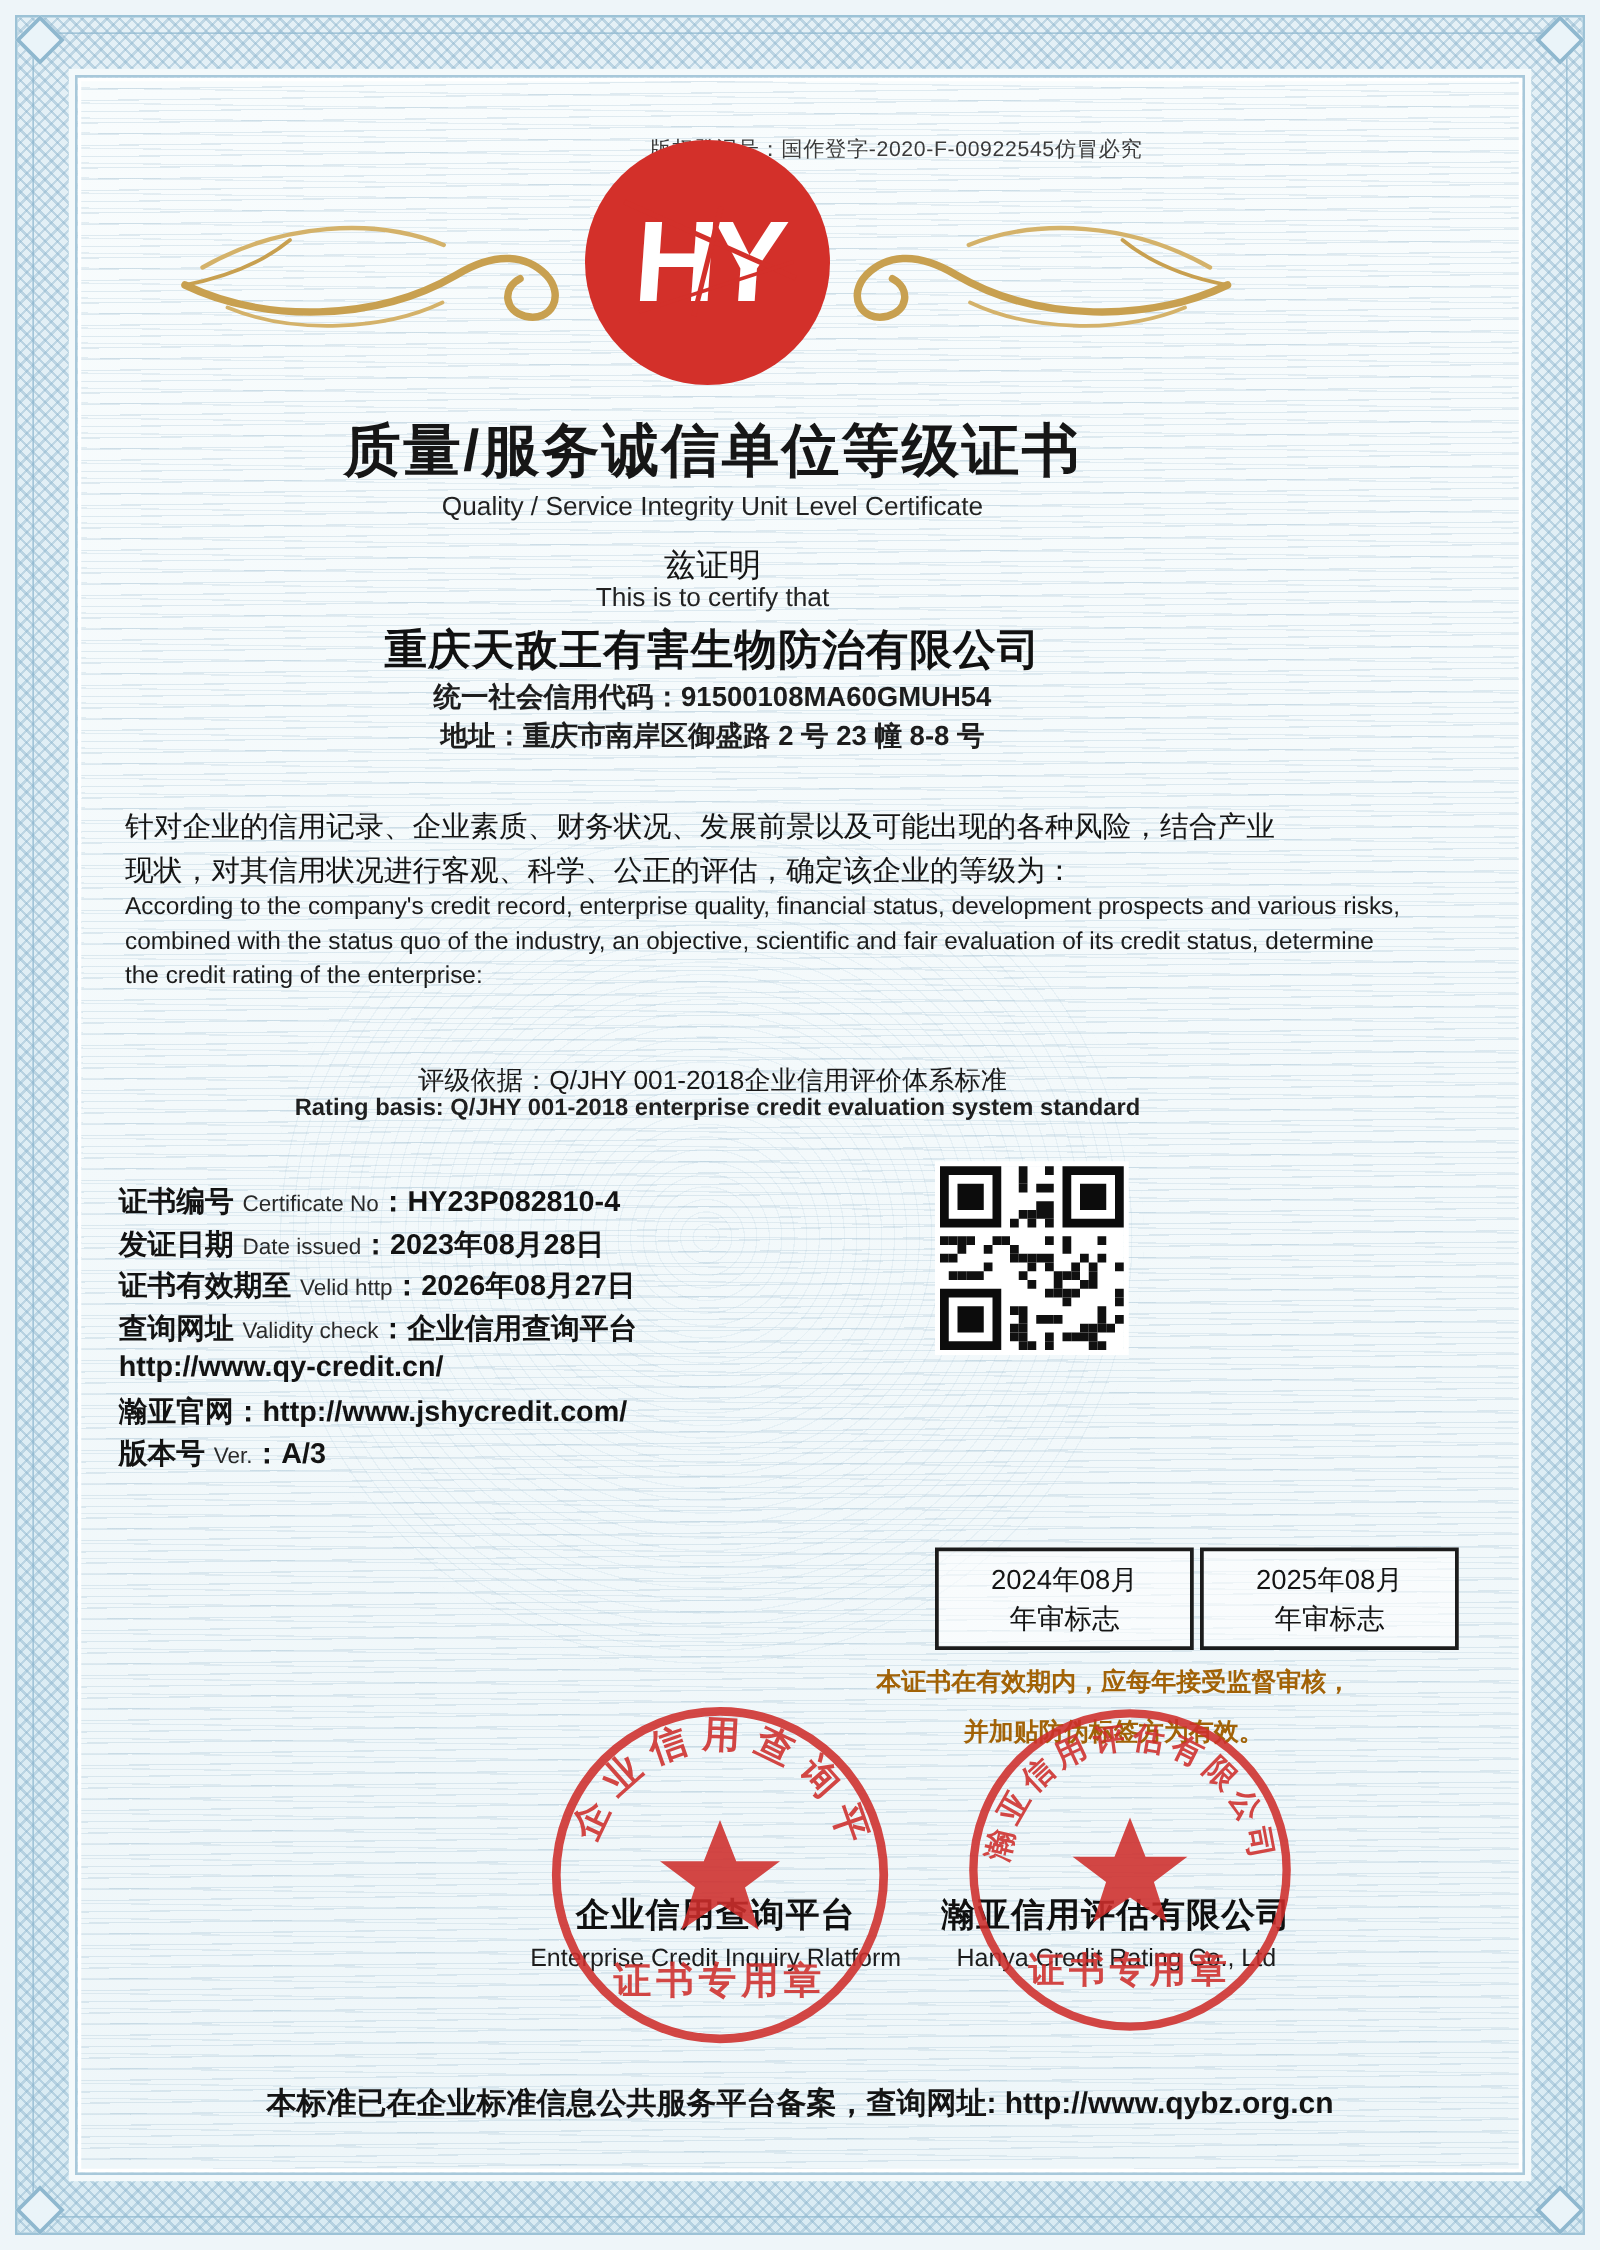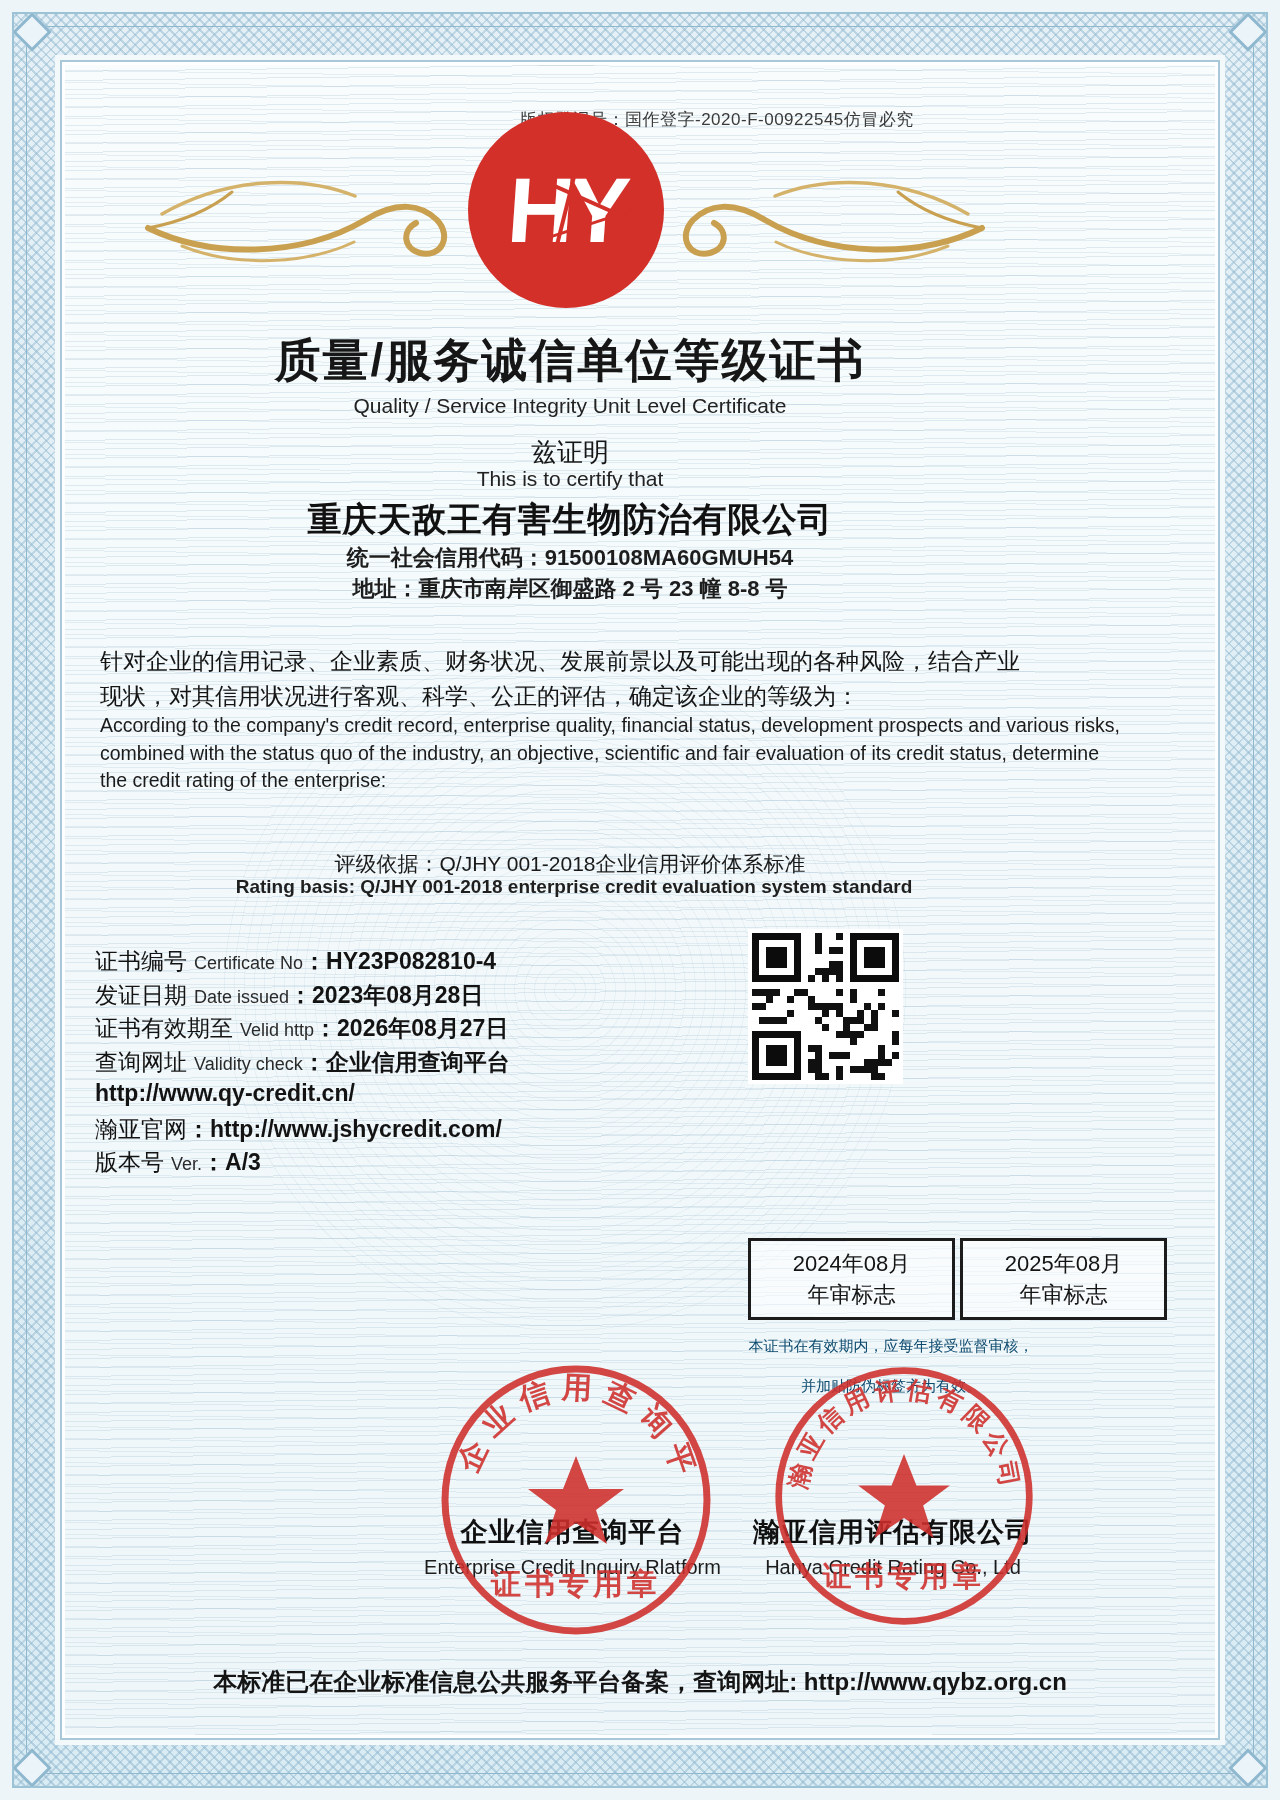--- a/index.html
+++ b/index.html
@@ -35,33 +35,33 @@
   .certify-en{font-size:21px;color:#222;}
   .company{font-size:34px;font-weight:bold;color:#111;letter-spacing:1px;}
   .meta{font-size:22px;font-weight:bold;color:#1d1d1d;}
   .body-cn{font-size:23px;color:#151515;line-height:35px;text-align:left;}
   .body-en{font-size:19.5px;color:#1b1b1b;line-height:27.5px;text-align:left;}
   .level{font-size:48px;font-weight:bold;color:#d3302a;letter-spacing:1px;}
   .basis-cn{font-size:21px;color:#1a1a1a;}
   .basis-en{font-size:19px;color:#1f1f1f;}
   .details{left:95px;top:946px;width:560px;}
   .drow{display:flex;align-items:baseline;height:33.5px;white-space:nowrap;}
-  .dcn{font-size:23px;color:#131313;font-weight:normal;}
+  .dcn{font-size:23px;color:#131313;font-weight:bold;}
   .den{font-size:18px;color:#2a2a2a;margin-left:7px;}
   .dval{font-size:23px;color:#131313;font-weight:bold;}
   
   .qr{left:752px;top:933px;width:147px;height:147px;background:#fff;outline:4px solid #fff;}
   .finder{position:absolute;width:35px;height:35px;border:7px solid #0c0c0c;background:#fff;}
   .finder::after{content:"";position:absolute;left:7px;top:7px;width:21px;height:21px;background:#0c0c0c;}
   .f-tl{left:0;top:0}.f-tr{right:0;top:0}.f-bl{left:0;bottom:0}
   .qmod{position:absolute;width:7px;height:7px;background:#101010;}
   .qr-note{left:922px;top:936px;width:175px;font-size:21px;font-weight:bold;color:#141414;line-height:36px;}
   .ybox{top:1238px;width:201px;height:76px;border:3px solid #1c1c1c;background:rgba(255,255,255,.55);
         display:flex;flex-direction:column;align-items:center;justify-content:center;font-size:22px;color:#141414;line-height:31px;}
-  .supervise{left:648px;top:1326px;width:486px;font-size:15px;font-weight:normal;color:#0c4a6e;line-height:40px;}
+  .supervise{left:648px;top:1326px;width:486px;font-size:20px;font-weight:bold;color:#a16207;line-height:40px;}
   .org-cn{font-size:27px;font-weight:bold;color:#101010;letter-spacing:1px;}
   .org-en{font-size:20px;color:#1c1c1c;margin-top:6px;}
   .stamp{opacity:.88;}
   .footer{left:62px;top:1666px;width:1156px;font-size:24px;font-weight:bold;color:#141414;}
   .z4{z-index:4}.z5{z-index:5}
 </style>
 </head>
 <body>
 
 <div class="page">

